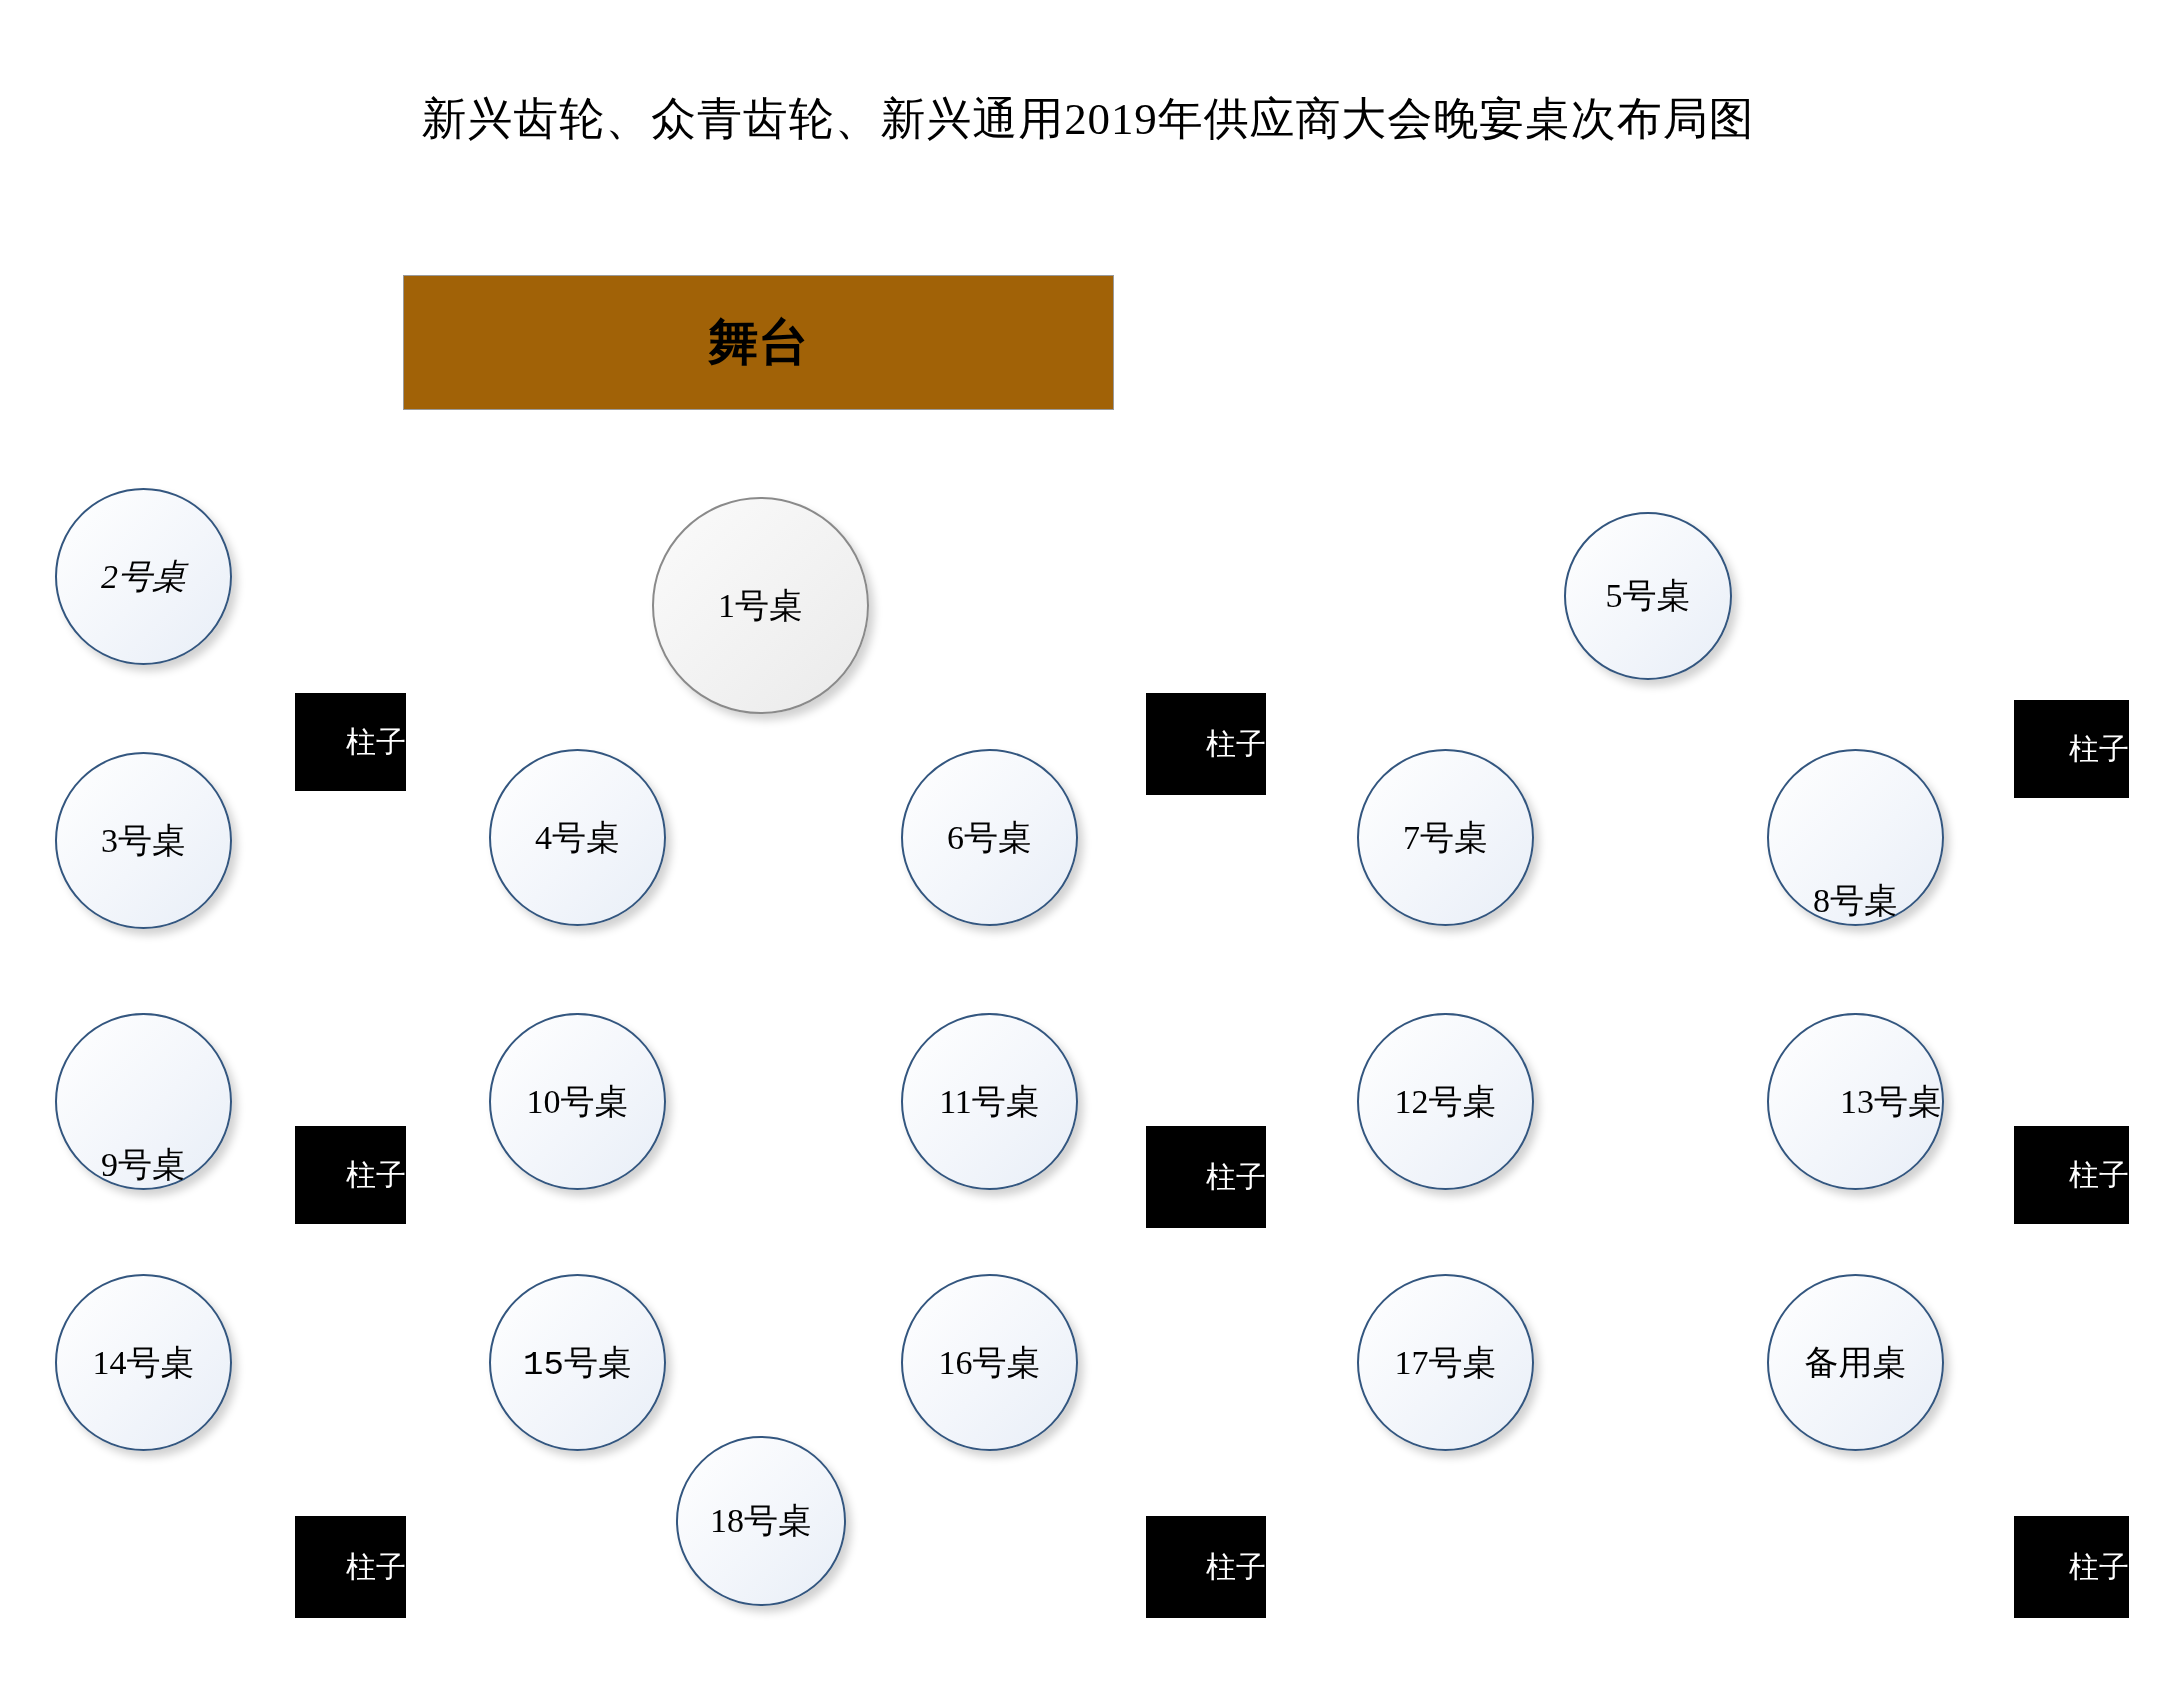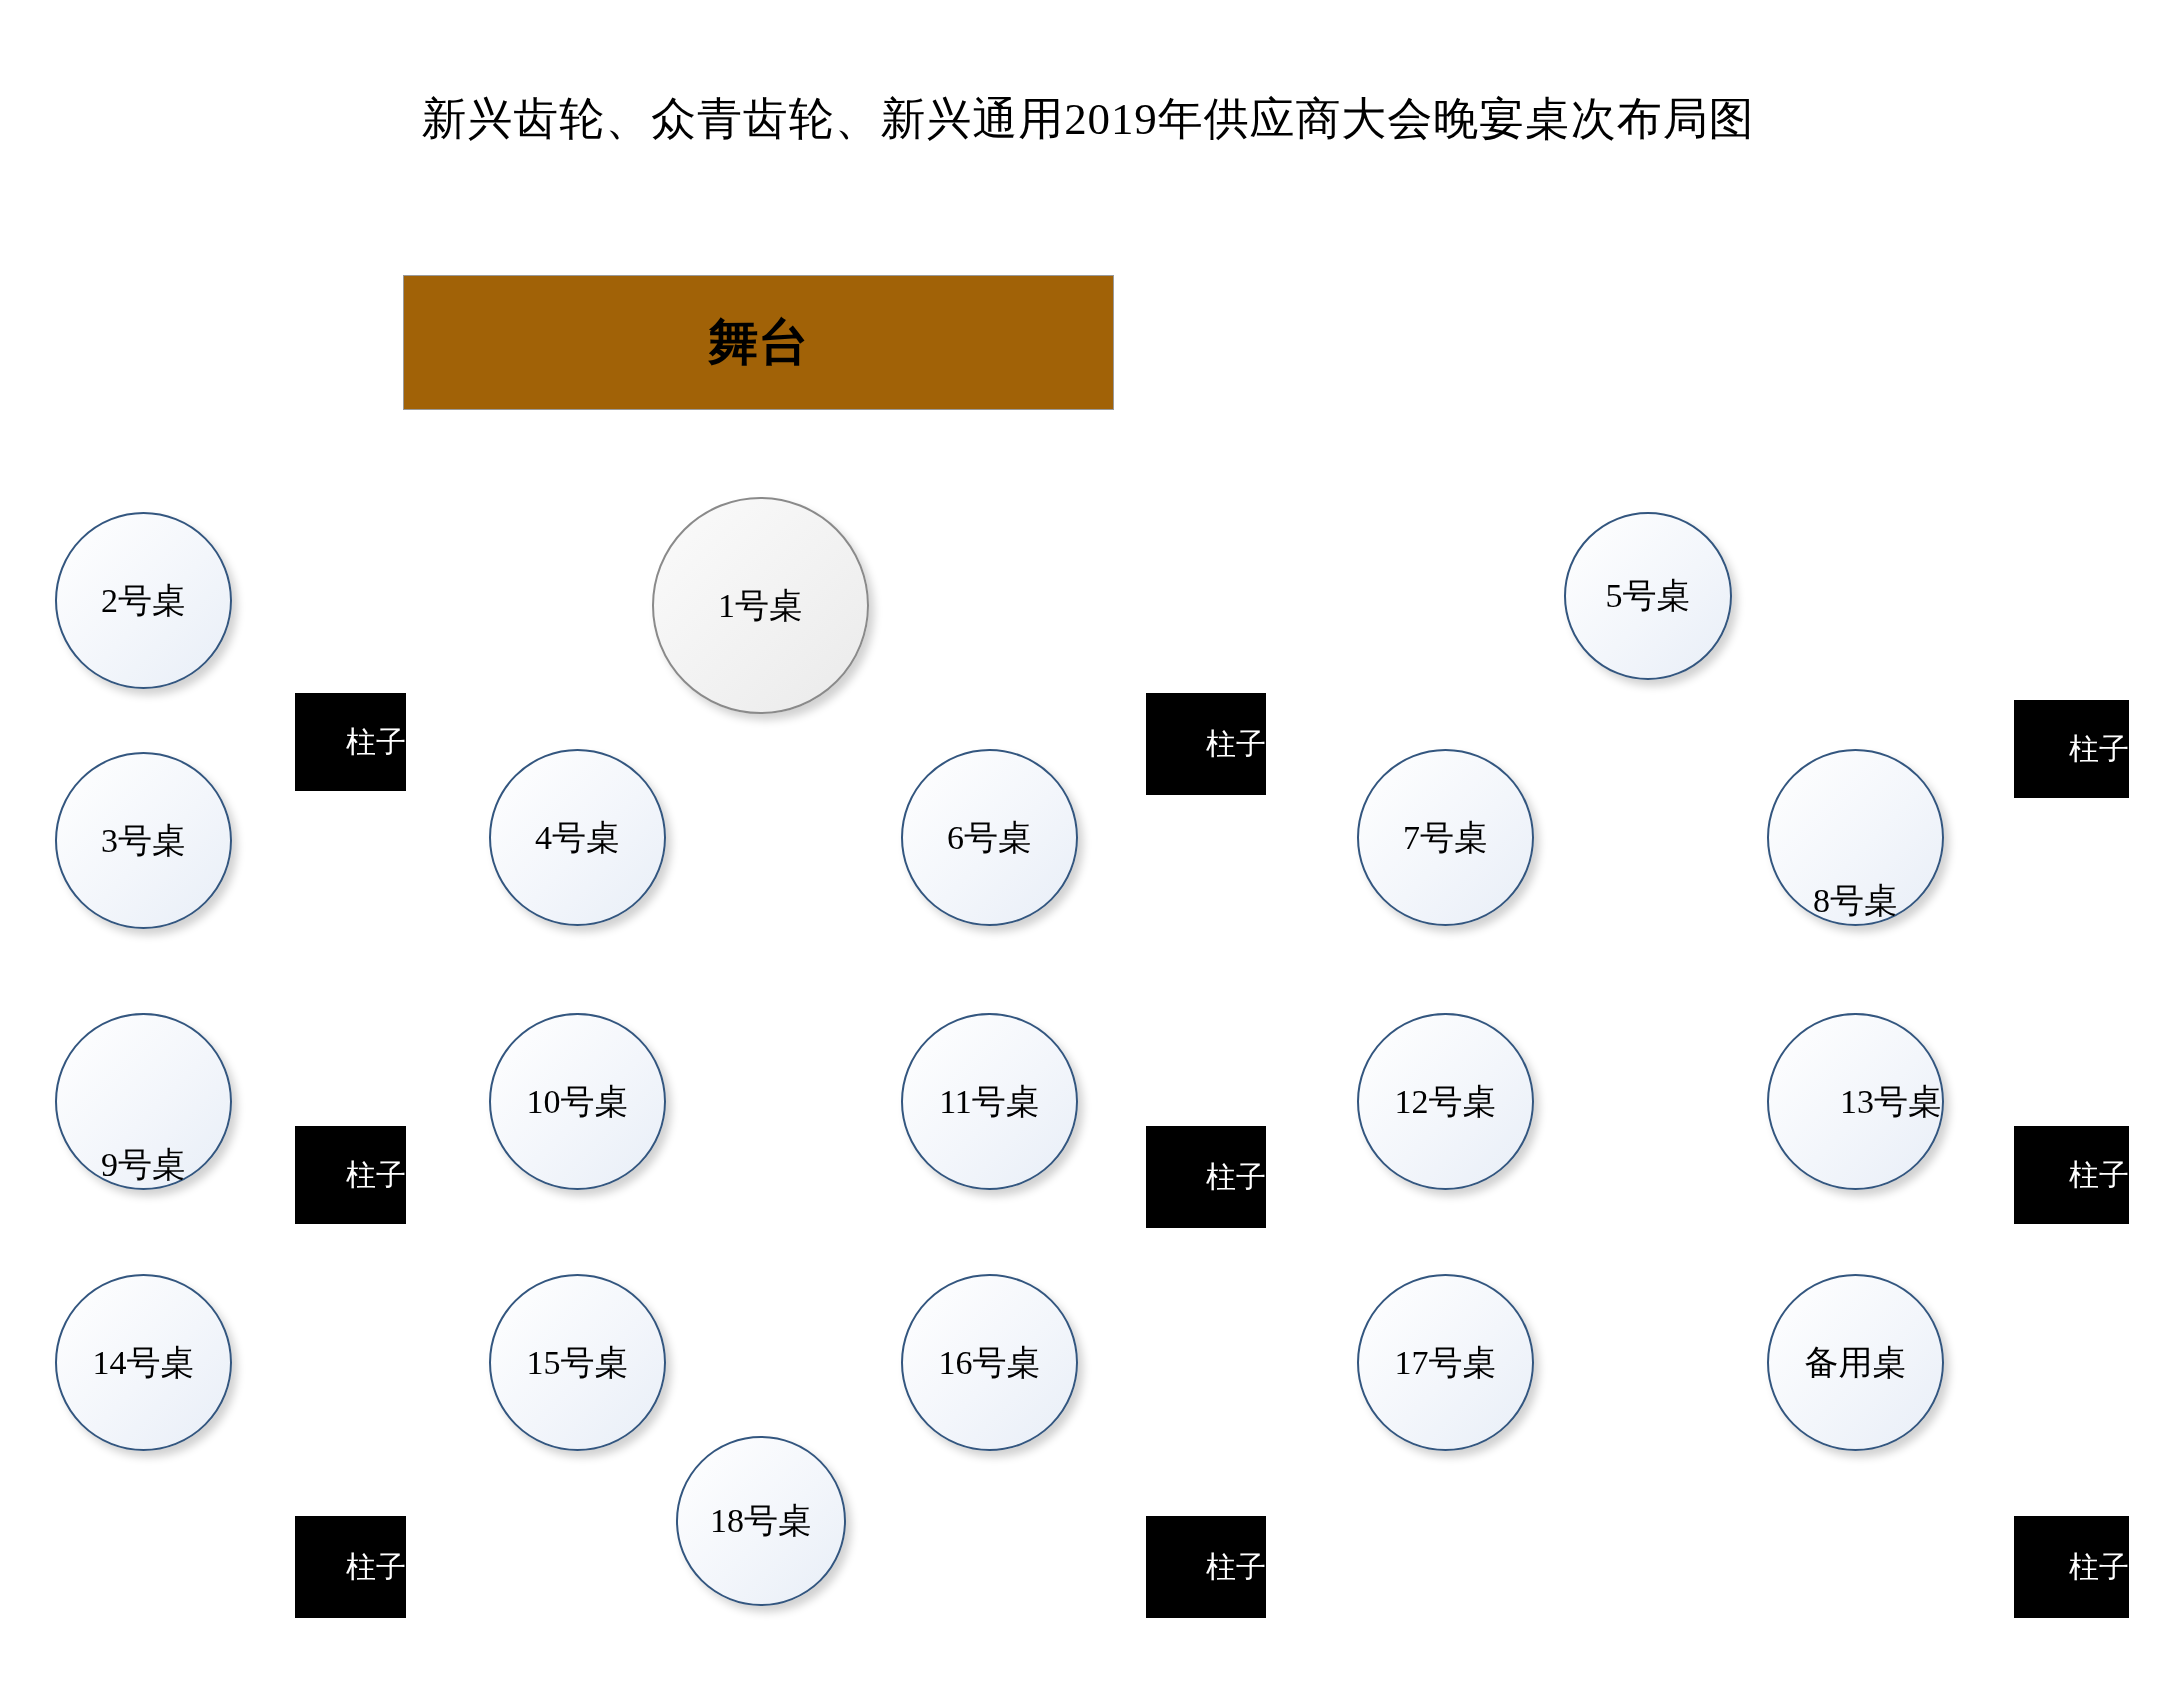--- a/index.html
+++ b/index.html
@@ -76,21 +76,21 @@
 
 <div id="canvas">
 
   <div id="title">新兴齿轮、众青齿轮、新兴通用2019年供应商大会晚宴桌次布局图</div>
 
   <div id="stage">
     <span>舞台</span>
   </div>
 
   <div id="tables-layer">
-      <div class="table" style="left: 55px; top: 512px; width: 177px; height: 177px;">
+      <div class="table" style="left: 55px; top: 488px; width: 177px; height: 177px; font-style: italic;">
         <span>2号桌</span>
       </div>
       <div class="table highlight" style="left: 652px; top: 497px; width: 217px; height: 217px;">
         <span>1号桌</span>
       </div>
       <div class="table" style="left: 1564px; top: 512px; width: 168px; height: 168px;">
         <span>5号桌</span>
       </div>
       <div class="table" style="left: 55px; top: 752px; width: 177px; height: 177px;">
         <span>3号桌</span>
@@ -118,21 +118,21 @@
       </div>
       <div class="table" style="left: 1357px; top: 1013px; width: 177px; height: 177px;">
         <span>12号桌</span>
       </div>
       <div class="table" style="left: 1767px; top: 1013px; width: 177px; height: 177px; justify-content: flex-end;">
         <span>13号桌</span>
       </div>
       <div class="table" style="left: 55px; top: 1274px; width: 177px; height: 177px;">
         <span>14号桌</span>
       </div>
-      <div class="table" style="left: 489px; top: 1274px; width: 177px; height: 177px;">
+      <div class="table" style="left: 489px; top: 1274px; width: 177px; height: 177px; font-family: Liberation Mono, monospace;">
         <span>15号桌</span>
       </div>
       <div class="table" style="left: 901px; top: 1274px; width: 177px; height: 177px;">
         <span>16号桌</span>
       </div>
       <div class="table" style="left: 1357px; top: 1274px; width: 177px; height: 177px;">
         <span>17号桌</span>
       </div>
       <div class="table" style="left: 1767px; top: 1274px; width: 177px; height: 177px;">
         <span>备用桌</span>

